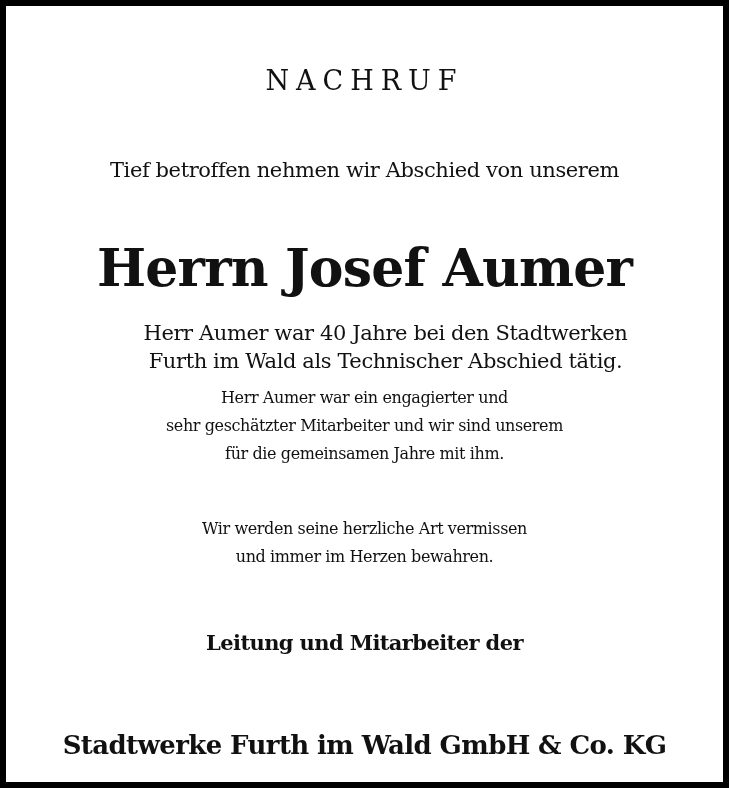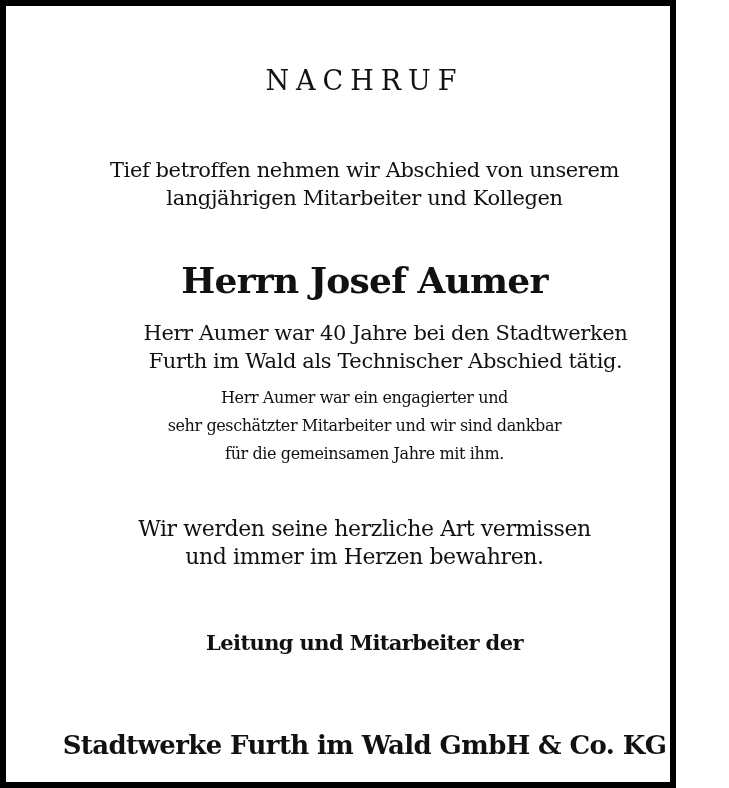--- a/index.html
+++ b/index.html
@@ -9,21 +9,21 @@
     }
     body {
       width: 729px;
       height: 788px;
       overflow: hidden;
     }
     .frame {
       position: absolute;
       left: 0;
       top: 0;
-      width: 676px;
+      width: 729px;
       height: 788px;
       box-sizing: border-box;
       border: 6px solid #000000;
       background: #ffffff;
       color: #111111;
       font-family: "DejaVu Serif", "Liberation Serif", serif;
     }
     .block {
       position: absolute;
       left: 0;
@@ -39,42 +39,41 @@
     }
     .intro {
       top: 150px;
       font-size: 21px;
       line-height: 28px;
       letter-spacing: -0.4px;
       text-align: center;
     }
     .name {
       top: 234px;
-      font-size: 36px;
+      font-size: 52px;
       font-weight: bold;
       line-height: 56px;
       letter-spacing: -0.8px;
-      margin-top: 12px;
     }
     .para1 {
       top: 313px;
       font-size: 21px;
       line-height: 28px;
       letter-spacing: -0.4px;
       padding-left: 21px;
     }
     .para2 {
       top: 378px;
       font-size: 16px;
       line-height: 28px;
       letter-spacing: -0.4px;
     }
     .para3 {
       top: 509px;
-      font-size: 22px;
+      font-size: 16px;
       line-height: 28px;
       letter-spacing: -0.4px;
     }
     .sig1 {
       top: 622px;
       font-size: 21px;
       font-weight: bold;
       line-height: 30px;
       letter-spacing: -0.6px;
     }
@@ -93,33 +92,32 @@
   </style>
 </head>
 <body>
 
 <div class="frame">
 
   <div class="block title">NACHRUF</div>
 
   <div class="block intro">
     <span class="line">Tief betroffen nehmen wir Abschied von unserem</span>
-    <span class="line">langjährigen Mitarbeiter und Kollegen</span>
   </div>
 
   <div class="block name">Herrn Josef Aumer</div>
 
   <div class="block para1">
     <span class="line">Herr Aumer war 40 Jahre bei den Stadtwerken</span>
     <span class="line">Furth im Wald als Technischer Abschied tätig.</span>
   </div>
 
   <div class="block para2">
     <span class="line">Herr Aumer war ein engagierter und</span>
-    <span class="line">sehr geschätzter Mitarbeiter und wir sind dankbar</span>
+    <span class="line">sehr geschätzter Mitarbeiter und wir sind unserem</span>
     <span class="line">für die gemeinsamen Jahre mit ihm.</span>
   </div>
 
   <div class="block para3">
     <span class="line">Wir werden seine herzliche Art vermissen</span>
     <span class="line">und immer im Herzen bewahren.</span>
   </div>
 
   <div class="block sig1">Leitung und Mitarbeiter der</div>
   <div class="block sig2">Stadtwerke Furth im Wald GmbH &amp; Co. KG</div>

